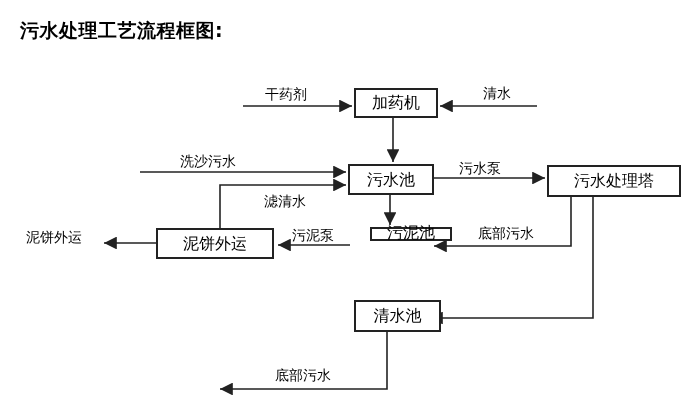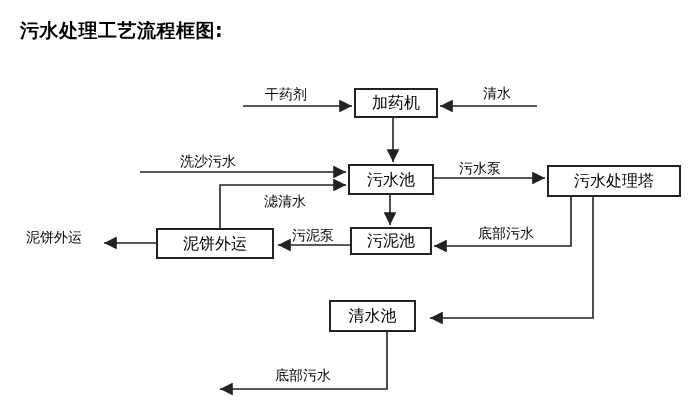--- a/index.html
+++ b/index.html
@@ -50,23 +50,23 @@
     transform: translateX(-50%);
     font-size: 14px;
     line-height: 1;
     white-space: nowrap;
     background: transparent;
   }
   
   #node-dosing-machine   { left: 354px; top:  88px; width:  84px; height: 30px; }
   #node-sewage-pool      { left: 348px; top: 164px; width:  86px; height: 31px; }
   #node-treatment-tower  { left: 547px; top: 165px; width: 134px; height: 32px; }
-  #node-sludge-pool      { left: 350px; top: 227px; width:  82px; height: 28px; }
+  #node-sludge-pool      { left: 370px; top: 227px; width:  82px; height: 14px; font-family: Liberation Mono, monospace; }
   #node-belt-filter      { left: 156px; top: 228px; width: 118px; height: 31px; }
-  #node-clear-water-pool { left: 329px; top: 300px; width:  87px; height: 32px; }
+  #node-clear-water-pool { left: 354px; top: 300px; width:  87px; height: 32px; }
   
   #lbl-dry-chemical        { left: 286px; top:  87px; }
   #lbl-clear-water-in      { left: 497px; top:  86px; }
   #lbl-sand-washing-sewage { left: 208px; top: 154px; }
   #lbl-filtered-water      { left: 285px; top: 194px; }
   #lbl-sewage-pump         { left: 480px; top: 161px; }
   #lbl-sludge-pump         { left: 313px; top: 228px; }
   #lbl-bottom-sewage       { left: 506px; top: 226px; }
   #lbl-mud-cake-out        { left:  54px; top: 230px; }
   #lbl-recycle             { left: 303px; top: 368px; }

